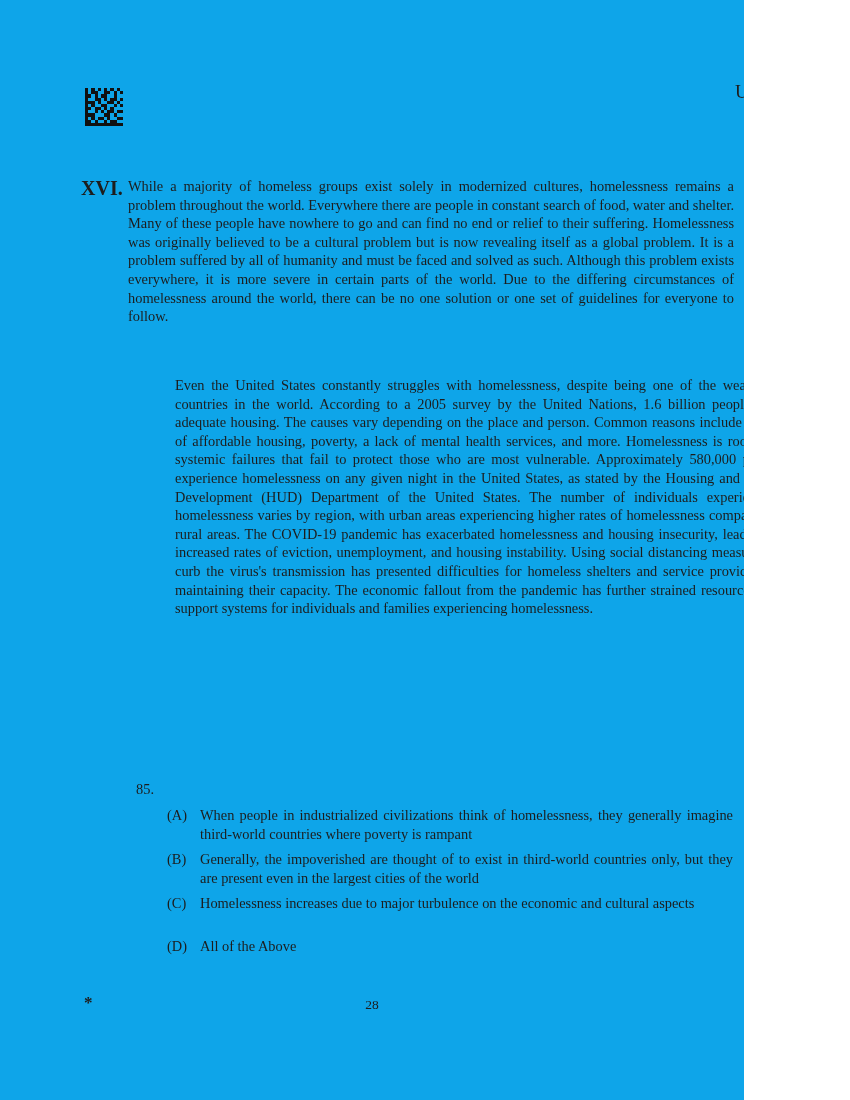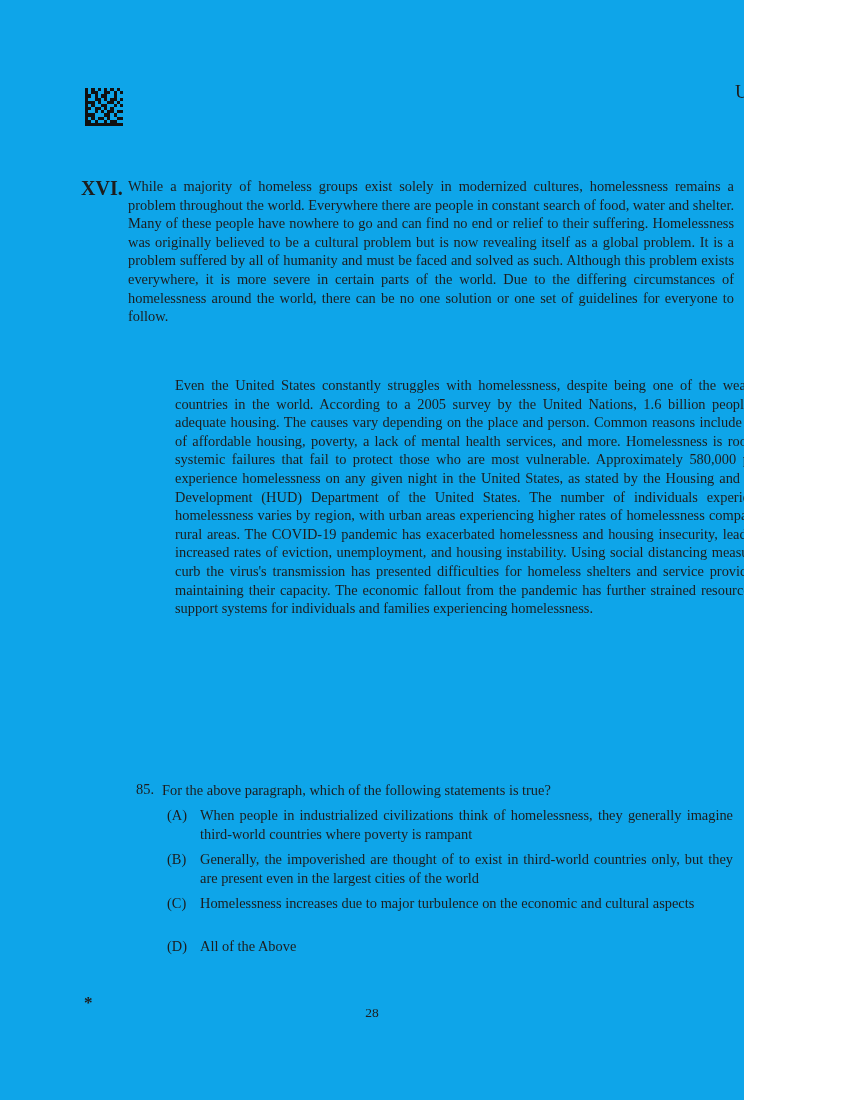--- a/index.html
+++ b/index.html
@@ -35,21 +35,21 @@
     position:absolute;left:167px;width:566px;
     display:flex;font-size:14.4px;line-height:18.6px;
   }
   .olabel{flex:none;width:33px;}
   .otext{flex:1;text-align:justify;}
   .optA{top:806px;}
   .optB{top:850px;}
   .optC{top:894px;}
   .optD{top:937px;}
   .footmark{left:84px;top:993px;font-size:17px;font-weight:bold;}
-  .pagenum{left:0;right:0;top:997px;text-align:center;font-size:13.5px;margin-top:8px;}
+  .pagenum{left:0;right:0;top:997px;text-align:center;font-size:13.5px;}
 </style>
 </head>
 <body>
 
 <div class="page">
 
   <div id="dm" class="barcode" style="left:85px;top:88px;width:38px;height:38px;">
       <svg viewBox="0 0 12 12" preserveAspectRatio="none" shape-rendering="crispEdges">
         <rect x="0" y="0" width="1" height="1"></rect>
         <rect x="2" y="0" width="1" height="1"></rect>
@@ -141,21 +141,20 @@
 
 
   <div class="abs sec-num">XVI.</div>
 
   <div class="abs para p1">While a majority of homeless groups exist solely in modernized cultures, homelessness remains a problem throughout the world.  Everywhere there are people in constant search of food, water and shelter. Many of these people have nowhere to go and can find no end or relief to their suffering.  Homelessness was originally believed to be a cultural problem but is now revealing itself as a global problem.  It is a problem suffered by all of humanity and must be faced and solved as such. Although this problem exists everywhere, it is more severe in certain parts of the world. Due to the differing circumstances of homelessness around the world, there can be no one solution or one set of guidelines for everyone to follow.</div>
 
   <div class="abs para p2">Even the United States constantly struggles with homelessness, despite being one of the wealthiest countries in the world. According to a 2005 survey by the United Nations, 1.6 billion people lack adequate housing. The causes vary depending on the place and person. Common reasons include a lack of affordable housing, poverty, a lack of mental health services, and more. Homelessness is rooted in systemic failures that fail to protect those who are most vulnerable. Approximately 580,000 people experience homelessness on any given night in the United States, as stated by the Housing and Urban Development (HUD) Department of the United States. The number of individuals experiencing homelessness varies by region, with urban areas experiencing higher rates of homelessness compared to rural areas. The COVID-19 pandemic has exacerbated homelessness and housing insecurity, leading to increased rates of eviction, unemployment, and housing instability. Using social distancing measures to curb the virus's transmission has presented difficulties for homeless shelters and service providers in maintaining their capacity. The economic fallout from the pandemic has further strained resources and support systems for individuals and families experiencing homelessness.</div>
 
 
   <div class="abs qnum">85.</div>
-  <div class="abs qtext">For the above paragraph, which of the following statements is true?</div>
 
   <div class="opt optA">
     <span class="olabel">(A)</span>
     <span class="otext">When people in industrialized civilizations think of homelessness, they generally imagine third-world countries where poverty is rampant</span>
   </div>
   <div class="opt optB">
     <span class="olabel">(B)</span>
     <span class="otext">Generally, the impoverished are thought of to exist in third-world countries only, but they are present even in the largest cities of the world</span>
   </div>
   <div class="opt optC">

